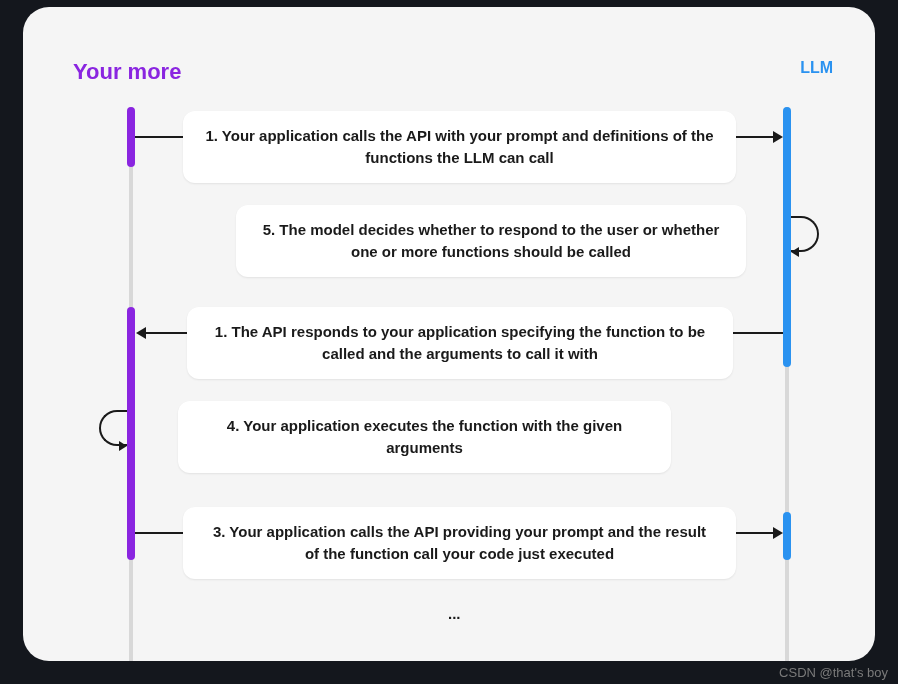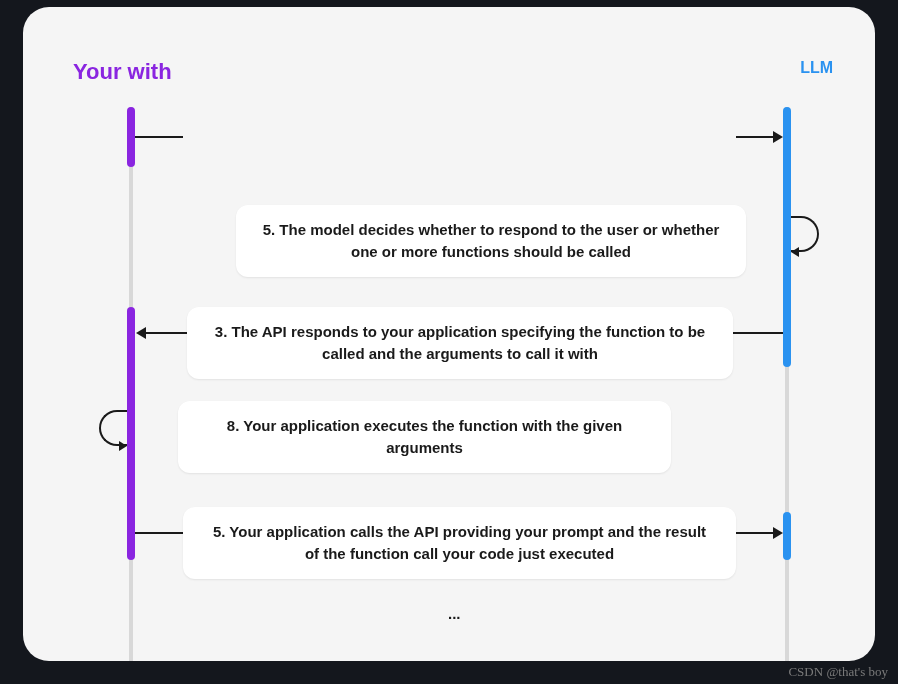--- a/index.html
+++ b/index.html
@@ -109,58 +109,59 @@
       font-size: 15px;
       font-weight: 700;
       color: #1a1a1a;
     }
     .watermark {
       position: absolute;
       right: 10px;
       bottom: 4px;
       font-size: 13px;
       color: #7a7a7a;
-      font-family: Liberation Serif, serif;
+      font-family: Liberation Sans, sans-serif;
     }
   </style>
 </head>
 <body>
 
 <div class="canvas">
 
-  <div class="header-left">Your with</div>
+  <div class="header-left">Your more</div>
   <div class="header-right">LLM</div>
 
   <div class="lifeline lifeline-left"></div>
   <div class="lifeline lifeline-right"></div>
 
   <div class="activation activation-purple" style="top:100px; height:60px;"></div>
   <div class="activation activation-blue" style="top:100px; height:260px;"></div>
   <div class="activation activation-purple" style="top:300px; height:253px;"></div>
   <div class="activation activation-blue" style="top:505px; height:48px;"></div>
 
   <div class="arrow-line" style="left:112px; top:129px; width:48px;"></div>
+  <div class="step-box" style="left:160px; top:104px; width:553px;">1. Your application calls the API with your prompt and definitions of the functions the LLM can call</div>
   <div class="arrow-line" style="left:713px; top:129px; width:38px;"></div>
   <div class="arrow-head-right" style="left:750px; top:124px;"></div>
 
   <div class="step-box" style="left:213px; top:198px; width:510px;">5. The model decides whether to respond to the user or whether one or more functions should be called</div>
   <div class="self-loop" style="left:768px; top:209px;"></div>
   <div class="self-loop-head" style="left:768px; top:240px; border-right:8px solid #1a1a1a;"></div>
 
   <div class="arrow-line" style="left:710px; top:325px; width:50px;"></div>
-  <div class="step-box" style="left:164px; top:300px; width:546px;">3. The API responds to your application specifying the function to be called and the arguments to call it with</div>
+  <div class="step-box" style="left:164px; top:300px; width:546px;">1. The API responds to your application specifying the function to be called and the arguments to call it with</div>
   <div class="arrow-line" style="left:122px; top:325px; width:42px;"></div>
   <div class="arrow-head-left" style="left:113px; top:320px;"></div>
 
-  <div class="step-box" style="left:155px; top:394px; width:493px;">8. Your application executes the function with the given  arguments</div>
+  <div class="step-box" style="left:155px; top:394px; width:493px;">4. Your application executes the function with the given  arguments</div>
   <div class="self-loop self-loop-left" style="left:76px; top:403px; width:28px; height:36px;"></div>
   <div class="self-loop-head" style="left:96px; top:434px; border-left:8px solid #1a1a1a;"></div>
 
   <div class="arrow-line" style="left:112px; top:525px; width:48px;"></div>
-  <div class="step-box" style="left:160px; top:500px; width:553px;">5. Your application calls the API providing your prompt and the result of the function call your code just executed</div>
+  <div class="step-box" style="left:160px; top:500px; width:553px;">3. Your application calls the API providing your prompt and the result of the function call your code just executed</div>
   <div class="arrow-line" style="left:713px; top:525px; width:38px;"></div>
   <div class="arrow-head-right" style="left:750px; top:520px;"></div>
 
   <div class="ellipsis" style="left:425px; top:598px;">...</div>
 
 </div>
 
 <div class="watermark">CSDN @that's boy</div>
 
 </body></html>

